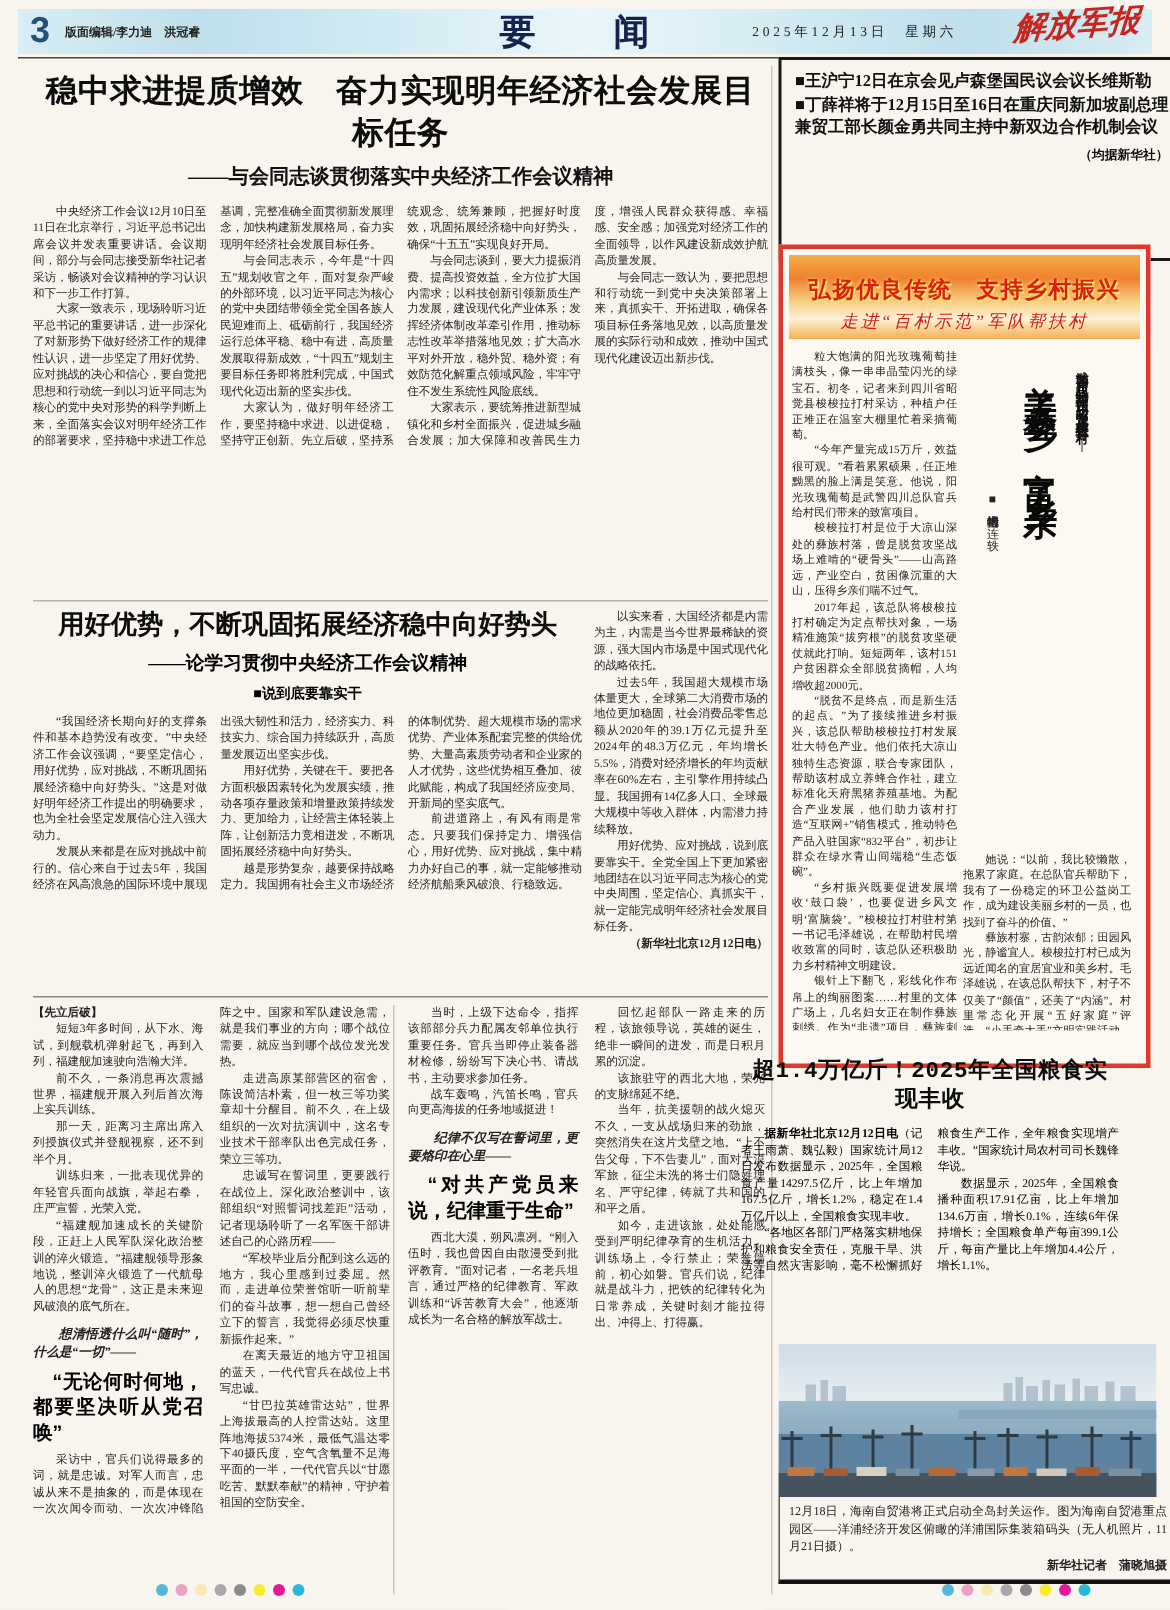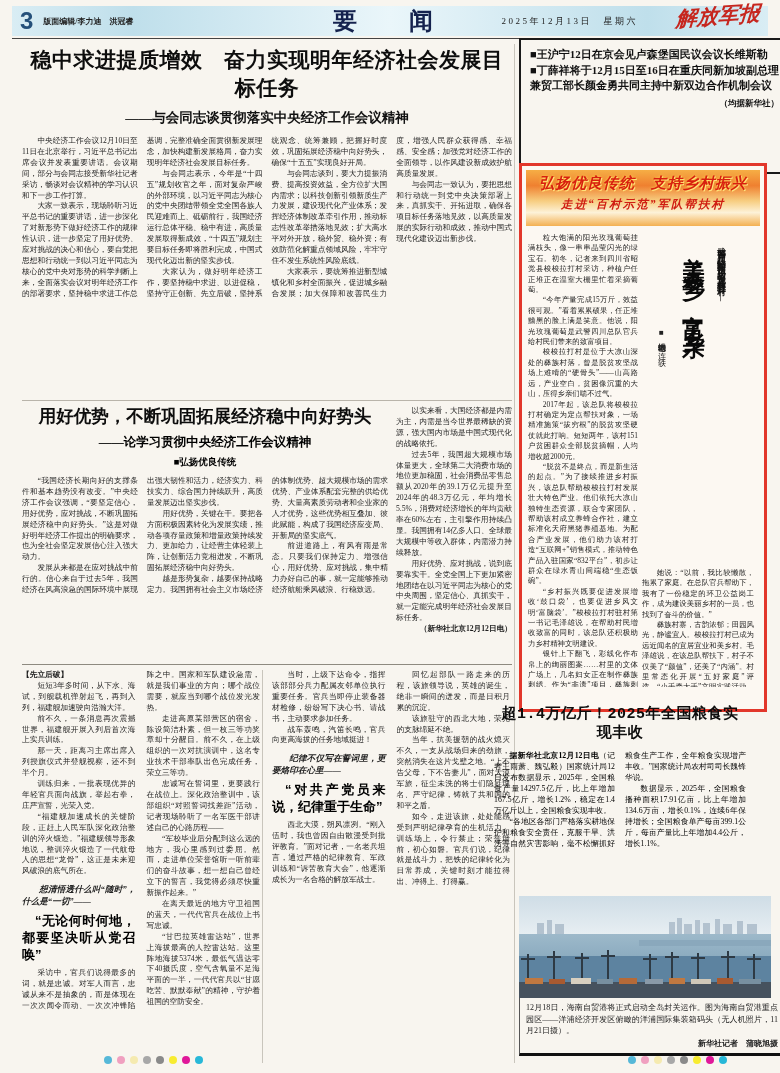--- a/index.html
+++ b/index.html
@@ -40,22 +40,22 @@
   .cont-label{font-weight:bold;text-indent:0 !important;}
   .kai{font-style:italic;font-weight:bold;color:#222;font-size:8.6px;line-height:12px;margin-top:6px !important;}
   .bigquote{font-family:"Liberation Sans",sans-serif;font-weight:bold;font-size:13px;line-height:17px;text-indent:1em !important;margin:5px 0 5px 0 !important;color:#000;}
   
   .briefs{position:absolute;left:519px;top:38px;width:249px;height:118px;border:2px solid #1a1a1a;background:#f8f5ef;padding:7px 9px;}
   .briefs p{margin:0;font-size:11px;line-height:15.5px;font-weight:bold;text-align:justify;color:#111;}
   .briefs .srcline{text-align:right;font-size:8.5px;margin-top:2px;}
   
   .feat{position:absolute;left:519px;top:163px;width:234px;height:535px;border:3px solid #e2372b;background:#fcf8f2;padding:4px;}
   .banner{height:56px;background:linear-gradient(180deg,#f6ae45 0%,#ef8030 28%,#f7cd80 55%,#fdf2d8 76%,#f3b051 100%);text-align:center;overflow:hidden;}
-  .banner .l1{margin-top:4px;font-family:"Liberation Sans",sans-serif;font-weight:bold;font-size:15px;letter-spacing:1px;color:#d8200f;text-shadow:0 0 3px #ffd34d,1px 1px 0 #ffe98a;font-style:italic;}
-  .banner .l2{margin-top:4px;font-size:11.5px;font-weight:bold;font-style:italic;letter-spacing:2px;color:#cf1d12;}
+  .banner .l1{margin-top:14px;font-family:"Liberation Sans",sans-serif;font-weight:bold;font-size:15px;letter-spacing:1px;color:#d8200f;text-shadow:0 0 3px #ffd34d,1px 1px 0 #ffe98a;}
+  .banner .l2{margin-top:4px;font-size:11.5px;font-weight:normal;font-style:italic;letter-spacing:2px;color:#cf1d12;}
   .feat-content{position:relative;height:463px;}
   .feat-col1{position:absolute;left:2px;top:7px;width:110px;bottom:2px;overflow:hidden;}
   .feat-col1 p,.feat-col2 p{margin:0;text-indent:2em;font-size:7.4px;line-height:10.4px;text-align:justify;color:#1e1e1e;}
   .feat-title{position:absolute;left:116px;top:6px;width:112px;height:332px;}
   .vtx{writing-mode:vertical-rl;position:absolute;}
   .kicker{right:26px;top:8px;font-size:8.6px;font-weight:bold;letter-spacing:2px;color:#111;}
   .ftitle{right:44px;top:6px;font-family:"Liberation Sans",sans-serif;font-weight:bold;font-size:23px;letter-spacing:7px;color:#090909;}
   .fbyline{right:88px;top:96px;font-size:8px;color:#222;}
   .feat-col2{position:absolute;left:116px;top:342px;width:112px;bottom:2px;overflow:hidden;}
   
@@ -101,21 +101,21 @@
       <p>与会同志一致认为，要把思想和行动统一到党中央决策部署上来，真抓实干、开拓进取，确保各项目标任务落地见效，以高质量发展的实际行动和成效，推动中国式现代化建设迈出新步伐。</p>
     </div>
   </section>
 
   <div class="rule-h" style="left:22px;width:490px;top:400px;background:#b9b4aa;"></div>
 
   <section class="comm">
     <div class="comm-left">
       <h2 class="hl">用好优势，不断巩固拓展经济稳中向好势头</h2>
       <div class="sub">——论学习贯彻中央经济工作会议精神</div>
-      <div class="byline">■弘扬优良传统</div>
+      <div class="byline">■说到底要靠实干</div>
       <div class="body bodytxt">
         <p>“我国经济长期向好的支撑条件和基本趋势没有改变。”中央经济工作会议强调，“要坚定信心，用好优势，应对挑战，不断巩固拓展经济稳中向好势头。”这是对做好明年经济工作提出的明确要求，也为全社会坚定发展信心注入强大动力。</p>
         <p>发展从来都是在应对挑战中前行的。信心来自于过去5年，我国经济在风高浪急的国际环境中展现出强大韧性和活力，经济实力、科技实力、综合国力持续跃升，高质量发展迈出坚实步伐。</p>
         <p>用好优势，关键在干。要把各方面积极因素转化为发展实绩，推动各项存量政策和增量政策持续发力、更加给力，让经营主体轻装上阵，让创新活力竞相迸发，不断巩固拓展经济稳中向好势头。</p>
         <p>越是形势复杂，越要保持战略定力。我国拥有社会主义市场经济的体制优势、超大规模市场的需求优势、产业体系配套完整的供给优势、大量高素质劳动者和企业家的人才优势，这些优势相互叠加、彼此赋能，构成了我国经济应变局、开新局的坚实底气。</p>
         <p>前进道路上，有风有雨是常态。只要我们保持定力、增强信心，用好优势、应对挑战，集中精力办好自己的事，就一定能够推动经济航船乘风破浪、行稳致远。</p>
       </div>
     </div>
     <div class="comm-col4 bodytxt">
       <p>以实来看，大国经济都是内需为主，内需是当今世界最稀缺的资源，强大国内市场是中国式现代化的战略依托。</p>

